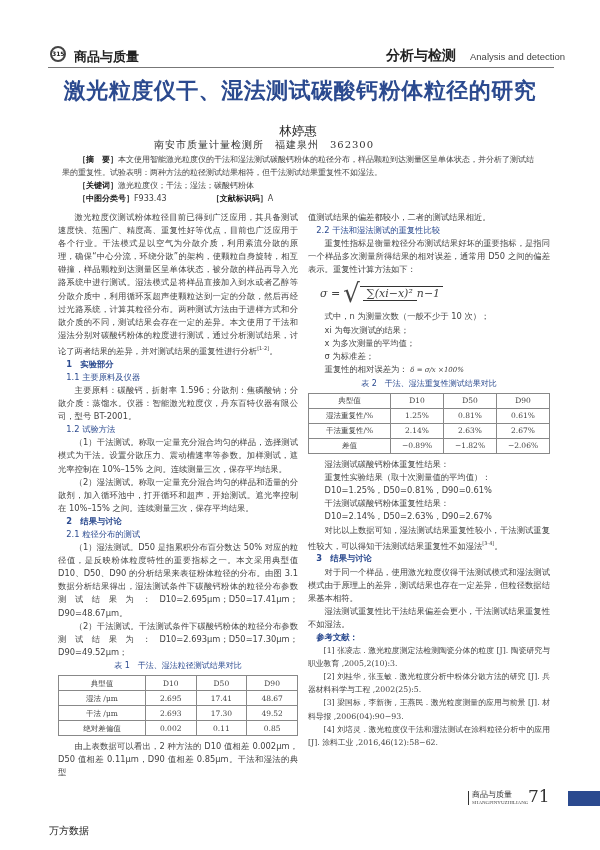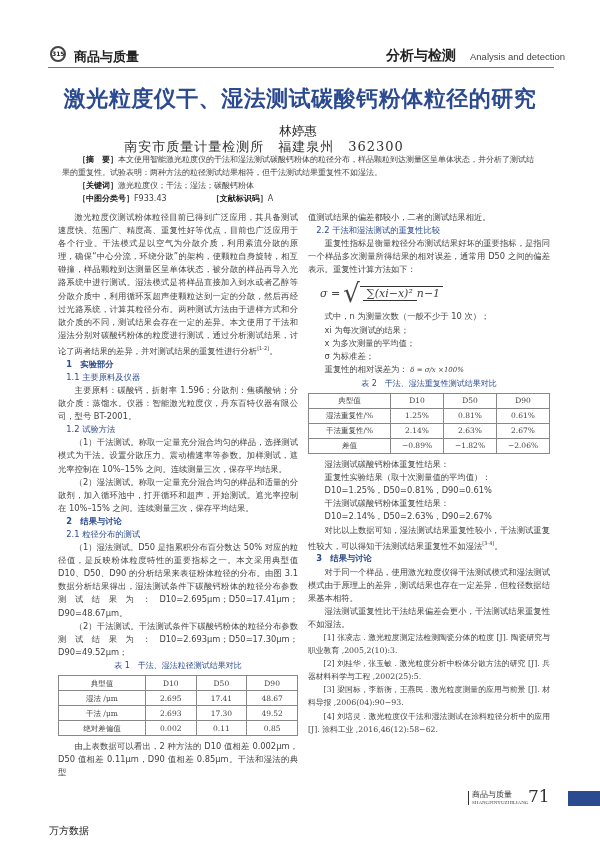--- a/index.html
+++ b/index.html
@@ -3,23 +3,23 @@
 <meta charset="utf-8">
 <style>
   html,body{margin:0;padding:0;background:#fff;}
   body{width:600px;height:850px;position:relative;overflow:hidden;font-family:"DejaVu Sans",sans-serif;color:#333;}
   .abs{position:absolute;}
   .hdr-line{left:48px;top:67px;width:506px;height:1px;background:#777;}
   .logo{left:50px;top:46px;width:16px;height:16px;border-radius:50%;border:2px solid #444;box-sizing:border-box;font-size:6px;line-height:12px;text-align:center;font-weight:bold;color:#222;}
   .journal{left:74px;top:48px;font-size:13px;font-weight:bold;color:#222;}
   .section{left:386px;top:47px;font-size:14px;font-weight:bold;color:#222;}
   .section-en{left:470px;top:51px;font-size:9.5px;color:#444;font-family:"Liberation Sans",sans-serif;}
-  .title{left:0;width:600px;top:84px;text-align:center;font-size:22px;font-weight:bold;color:#2b4a8f;font-family:"DejaVu Serif",serif;letter-spacing:0.5px;}
+  .title{left:0;width:600px;top:76px;text-align:center;font-size:22px;font-weight:bold;color:#2b4a8f;font-family:"DejaVu Serif",serif;letter-spacing:0.5px;}
   .author{left:0;width:596px;top:123px;text-align:center;font-size:12.5px;color:#222;}
-  .affil{left:0;width:528px;top:138px;text-align:center;font-size:13px;color:#333;font-family:"DejaVu Serif",serif;letter-spacing:1px;}
+  .affil{left:0;width:528px;top:138px;text-align:center;font-size:10px;color:#333;font-family:"DejaVu Serif",serif;letter-spacing:1px;}
   .abstract{left:62px;top:153px;width:478px;font-size:8px;line-height:13px;color:#444;}
   .abstract .lbl{font-weight:bold;color:#222;text-align:center;}
   .col{font-size:8.3px;line-height:13.1px;color:#444;}
   .col p{margin:0;text-indent:2em;text-align:justify;}
   .col p.ni{text-indent:0;}
   .h1{font-weight:bold;color:#2b4a8f;text-indent:1em !important;}
   .h2{color:#2b4a8f;text-indent:1em !important;}
   .ref{font-family:"DejaVu Serif",serif;font-size:7.8px;}
   table{border-collapse:collapse;width:100%;font-size:7.5px;font-family:"DejaVu Serif",serif;color:#444;margin:3px 0 4px 0;}
   td{border:1px solid #888;text-align:center;height:14px;padding:0;}
@@ -158,20 +158,21 @@
     </table>
   <p>湿法测试碳酸钙粉体重复性结果：</p>
   <p>重复性实验结果（取十次测量值的平均值）：</p>
   <p>D10=1.25%，D50=0.81%，D90=0.61%</p>
   <p>干法测试碳酸钙粉体重复性结果：</p>
   <p>D10=2.14%，D50=2.63%，D90=2.67%</p>
   <p><span>对比以上数据可知，湿法测试结果重复性较小，干法测试重复性较大，可以得知干法测试结果重复性不如湿法</span><sup style="font-size:5px">[3-4]</sup><span>。</span></p>
   <p class="h1">3　结果与讨论</p>
   <p>对于同一个样品，使用激光粒度仪得干法测试模式和湿法测试模式由于原理上的差异，测试结果也存在一定差异，但粒径数据结果基本相符。</p>
   <p>湿法测试重复性比干法结果偏差会更小，干法测试结果重复性不如湿法。</p>
+  <p class="h1">参考文献：</p>
   <p class="ref">[1] 张凌志 . 激光粒度测定法检测陶瓷分体的粒度 [J]. 陶瓷研究与职业教育 ,2005,2(10):3.</p>
   <p class="ref">[2] 刘桂华 , 张玉敏 . 激光粒度分析中粉体分散方法的研究 [J]. 兵器材料科学与工程 ,2002(25):5.</p>
   <p class="ref">[3] 梁国标 , 李新衡 , 王燕民 . 激光粒度测量的应用与前景 [J]. 材料导报 ,2006(04):90−93.</p>
   <p class="ref">[4] 刘培灵 . 激光粒度仪干法和湿法测试在涂料粒径分析中的应用 [J]. 涂料工业 ,2016,46(12):58−62.</p>
 </div>
 
 <div class="abs footer-bar"></div>
 <div class="abs footer-j">商品与质量</div>
 <div class="abs footer-en">SHANGPINYUZHILIANG</div>
 <div class="abs page">71</div>

